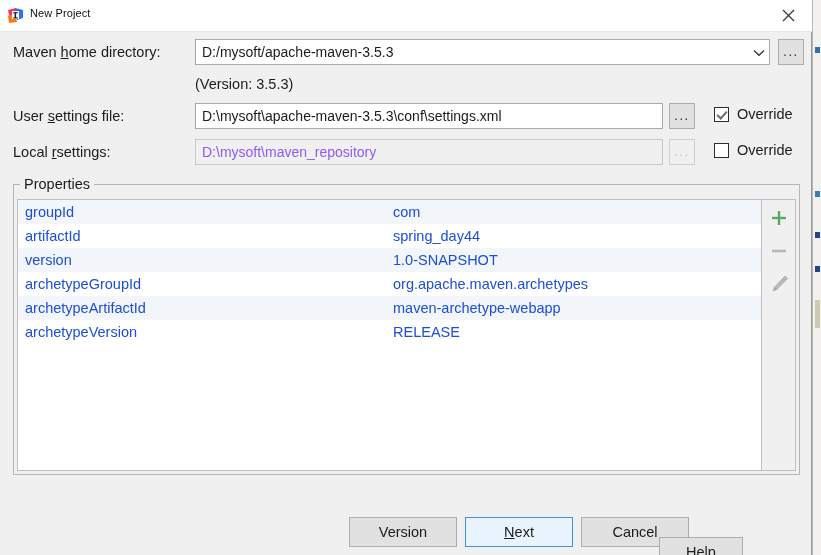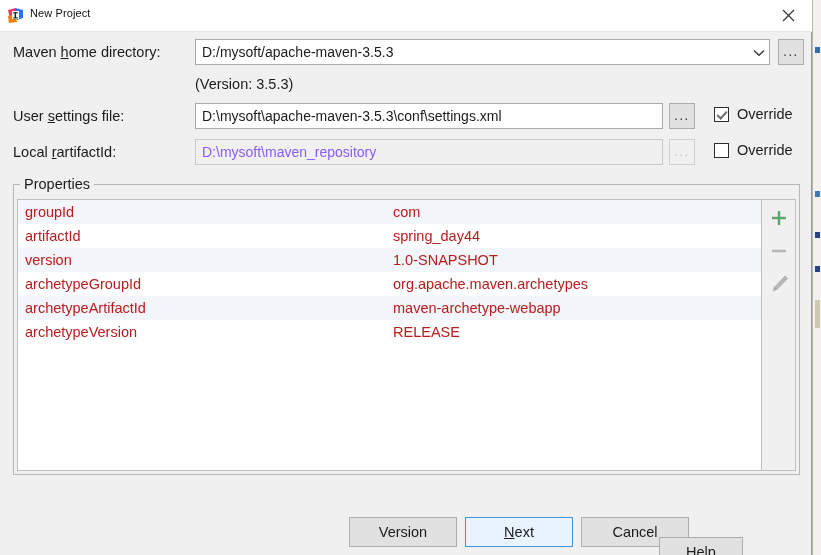--- a/index.html
+++ b/index.html
@@ -191,21 +191,21 @@
     position: absolute;
     left: 0; top: 0;
     width: 744px;
   }
   .prow {
     position: relative;
     height: 24px;
     line-height: 24px;
     background: #ffffff;
     font-size: 14.5px;
-    color: #b91c1c;
+    color: #1d4ed8;
     cursor: default;
   }
   .prow.alt { background: #f2f5f9; }
   .pkey  { position: absolute; left: 7px;   white-space: nowrap; }
   .pval  { position: absolute; left: 375px; white-space: nowrap; }
 
   #table-toolbar {
     position: absolute;
     right: 0; top: 0;
     width: 34px; height: 270px;
@@ -294,21 +294,21 @@
   </div>
   <div class="textfield" style="left:195px; top:103px; width:468px; height:26px;">
     <span>D:\mysoft\apache-maven-3.5.3\conf\settings.xml</span>
   </div>
   <div class="browse-btn" style="left:669px; top:103px; width:26px; height:26px;">...</div>
   <div class="cbwrap" style="left:714px; top:106px;">
     <span class="cbbox checked"></span><span class="cblabel">Override</span>
   </div>
 
   <div class="field-label" style="left:13px; top:144px;">
-    <span>Local </span><span class="mn">r</span><span>artifactId:</span>
+    <span>Local </span><span class="mn">r</span><span>settings:</span>
   </div>
   <div class="textfield disabled" style="left:195px; top:139px; width:468px; height:26px;">
     <span>D:\mysoft\maven_repository</span>
   </div>
   <div class="browse-btn disabled" style="left:669px; top:139px; width:26px; height:26px;">...</div>
   <div class="cbwrap" style="left:714px; top:142px;">
     <span class="cbbox"></span><span class="cblabel">Override</span>
   </div>
 
   <div id="groupbox"></div>

